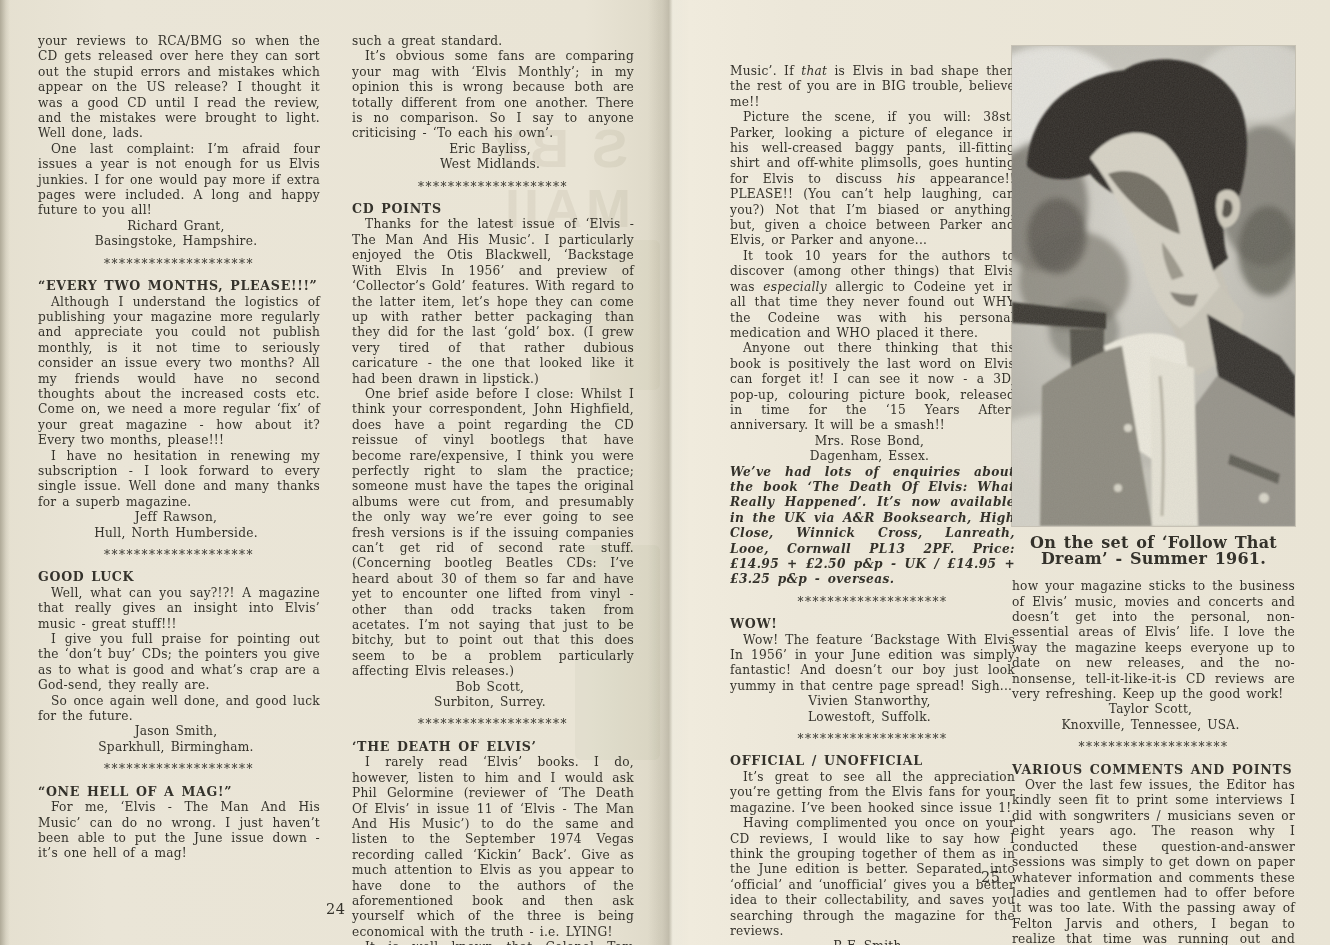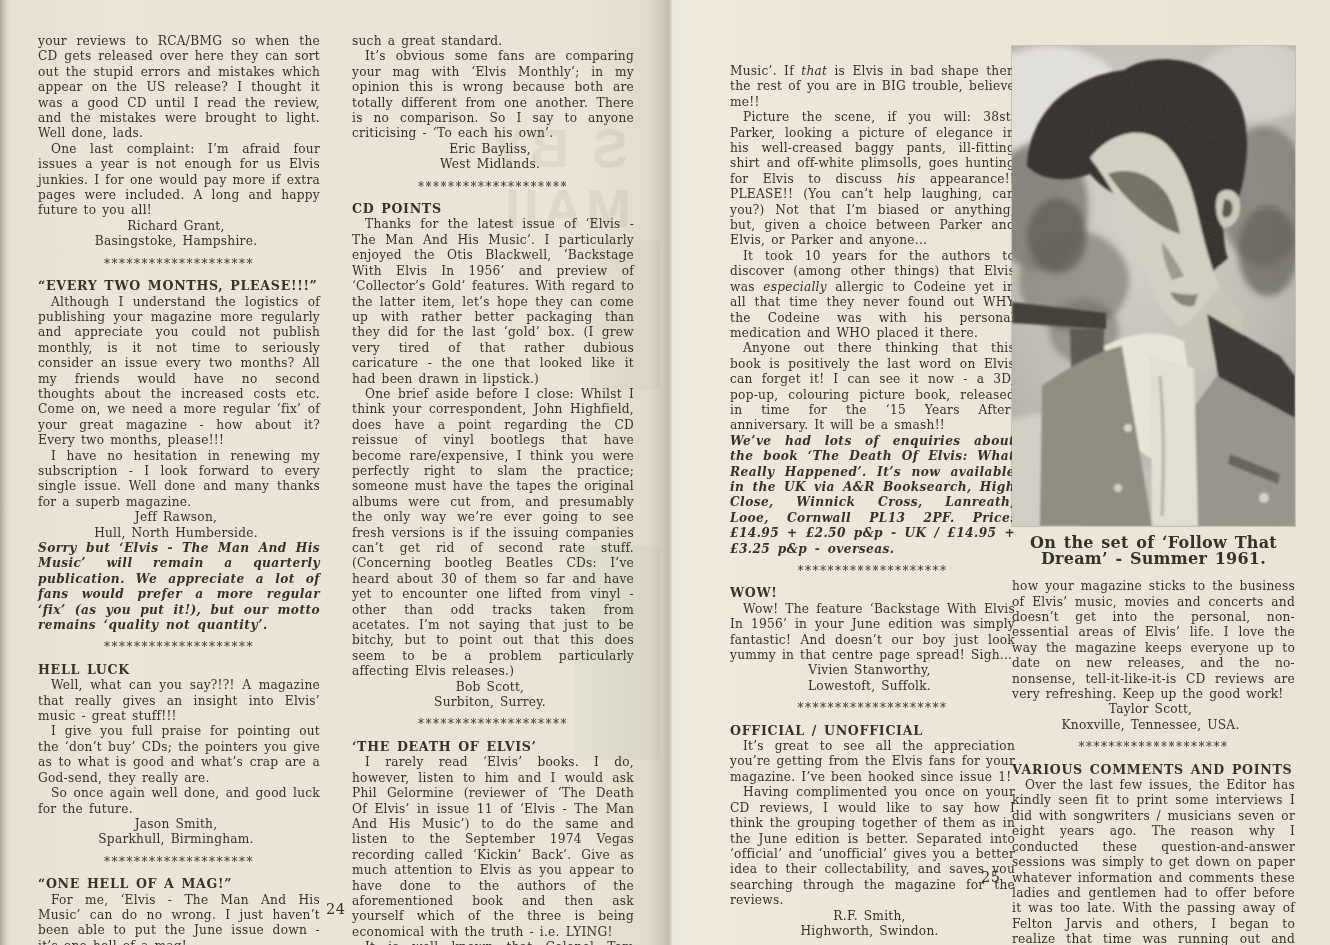--- a/index.html
+++ b/index.html
@@ -66,23 +66,22 @@
         <div>Basingstoke, Hampshire.</div>
       </div>
       <div class="stars">********************</div>
       <h3 class="letter-heading">“EVERY TWO MONTHS, PLEASE!!!”</h3>
       <p class="para ind">Although I understand the logistics of publishing your magazine more regularly and appreciate you could not publish monthly, is it not time to seriously consider an issue every two months? All my friends would have no second thoughts about the increased costs etc. Come on, we need a more regular ‘fix’ of your great magazine - how about it? Every two months, please!!!</p>
       <p class="para ind">I have no hesitation in renewing my subscription - I look forward to every single issue. Well done and many thanks for a superb magazine.</p>
       <div class="sig">
         <div>Jeff Rawson,</div>
         <div>Hull, North Humberside.</div>
       </div>
-      <p class="para note">Sorry but ‘Elvis - The Man And His Music’ will remain a quarterly publication. We appreciate a lot of fans would prefer a more regular ‘fix’ (as you put it!), but our motto remains ‘quality not quantity’.</p>
-      <div class="stars">********************</div>
-      <h3 class="letter-heading">HELL LUCK</h3>
+      <div class="stars">********************</div>
+      <h3 class="letter-heading">GOOD LUCK</h3>
       <p class="para ind">Well, what can you say?!?! A magazine that really gives an insight into Elvis’ music - great stuff!!!</p>
       <p class="para ind">I give you full praise for pointing out the ‘don’t buy’ CDs; the pointers you give as to what is good and what’s crap are a God-send, they really are.</p>
       <p class="para ind">So once again well done, and good luck for the future.</p>
       <div class="sig">
         <div>Jason Smith,</div>
         <div>Sparkhull, Birmingham.</div>
       </div>
       <div class="stars">********************</div>
       <h3 class="letter-heading">“ONE HELL OF A MAG!”</h3>
       <p class="para ind">For me, ‘Elvis - The Man And His Music’ can do no wrong. I just haven’t been able to put the June issue down - it’s one hell of a mag!</p>
@@ -105,20 +104,24 @@
       <div class="stars">********************</div>
       <h3 class="letter-heading">‘THE DEATH OF ELVIS’</h3>
       <p class="para ind">I rarely read ‘Elvis’ books. I do, however, listen to him and I would ask Phil Gelormine (reviewer of ‘The Death Of Elvis’ in issue 11 of ‘Elvis - The Man And His Music’) to do the same and listen to the September 1974 Vegas recording called ‘Kickin’ Back’. Give as much attention to Elvis as you appear to have done to the authors of the aforementioned book and then ask yourself which of the three is being economical with the truth - i.e. LYING!</p>
       <p class="para ind">It is well known that Colonel Tom Parker wouldn’t speak to  without getting paid, yet, we are expected to believe that he spoke to the two authors of this book. If Phil Gelormine really does believe that Parker was concerned over Elvis’ physical appearance in 1974 could I suggest he takes a look at his own beautiful picture of the 1974 Elvis which is on Page 40 of issue 11 of ‘Elvis - The Man And His</p>
     </div>
   <div class="col col3">
       <p class="para">Music’. If <i>that</i> is Elvis in bad shape then the rest of you are in BIG trouble, believe me!!</p>
       <p class="para ind">Picture the scene, if you will: 38st. Parker, looking a picture of elegance in his well-creased baggy pants, ill-fitting shirt and off-white plimsolls, goes hunting for Elvis to discuss <i>his</i> appearance!! PLEASE!! (You can’t help laughing, can you?) Not that I’m biased or anything, but, given a choice between Parker and Elvis, or Parker and anyone...</p>
       <p class="para ind">It took 10 years for the authors to discover (among other things) that Elvis was <i>especially</i> allergic to Codeine yet in all that time they never found out WHY the Codeine was with his personal medication and WHO placed it there.</p>
       <p class="para ind">Anyone out there thinking that this book is positively the last word on Elvis can forget it! I can see it now - a 3D, pop-up, colouring picture book, released in time for the ‘15 Years After’ anniversary. It will be a smash!!</p>
+      <div class="sig">
+        <div>Mrs. Rose Bond,</div>
+        <div>Dagenham, Essex.</div>
+      </div>
       <p class="para note">We’ve had lots of enquiries about the book ‘The Death Of Elvis: What Really Happened’. It’s now available in the UK via A&amp;R Booksearch, High Close, Winnick Cross, Lanreath, Looe, Cornwall PL13 2PF. Price: £14.95 + £2.50 p&amp;p - UK / £14.95 + £3.25 p&amp;p - overseas.</p>
       <div class="stars">********************</div>
       <h3 class="letter-heading">WOW!</h3>
       <p class="para ind">Wow! The feature ‘Backstage With Elvis In 1956’ in your June edition was simply fantastic! And doesn’t our boy just look yummy in that centre page spread! Sigh...</p>
       <div class="sig">
         <div>Vivien Stanworthy,</div>
         <div>Lowestoft, Suffolk.</div>
       </div>
       <div class="stars">********************</div>
       <h3 class="letter-heading">OFFICIAL / UNOFFICIAL</h3>

